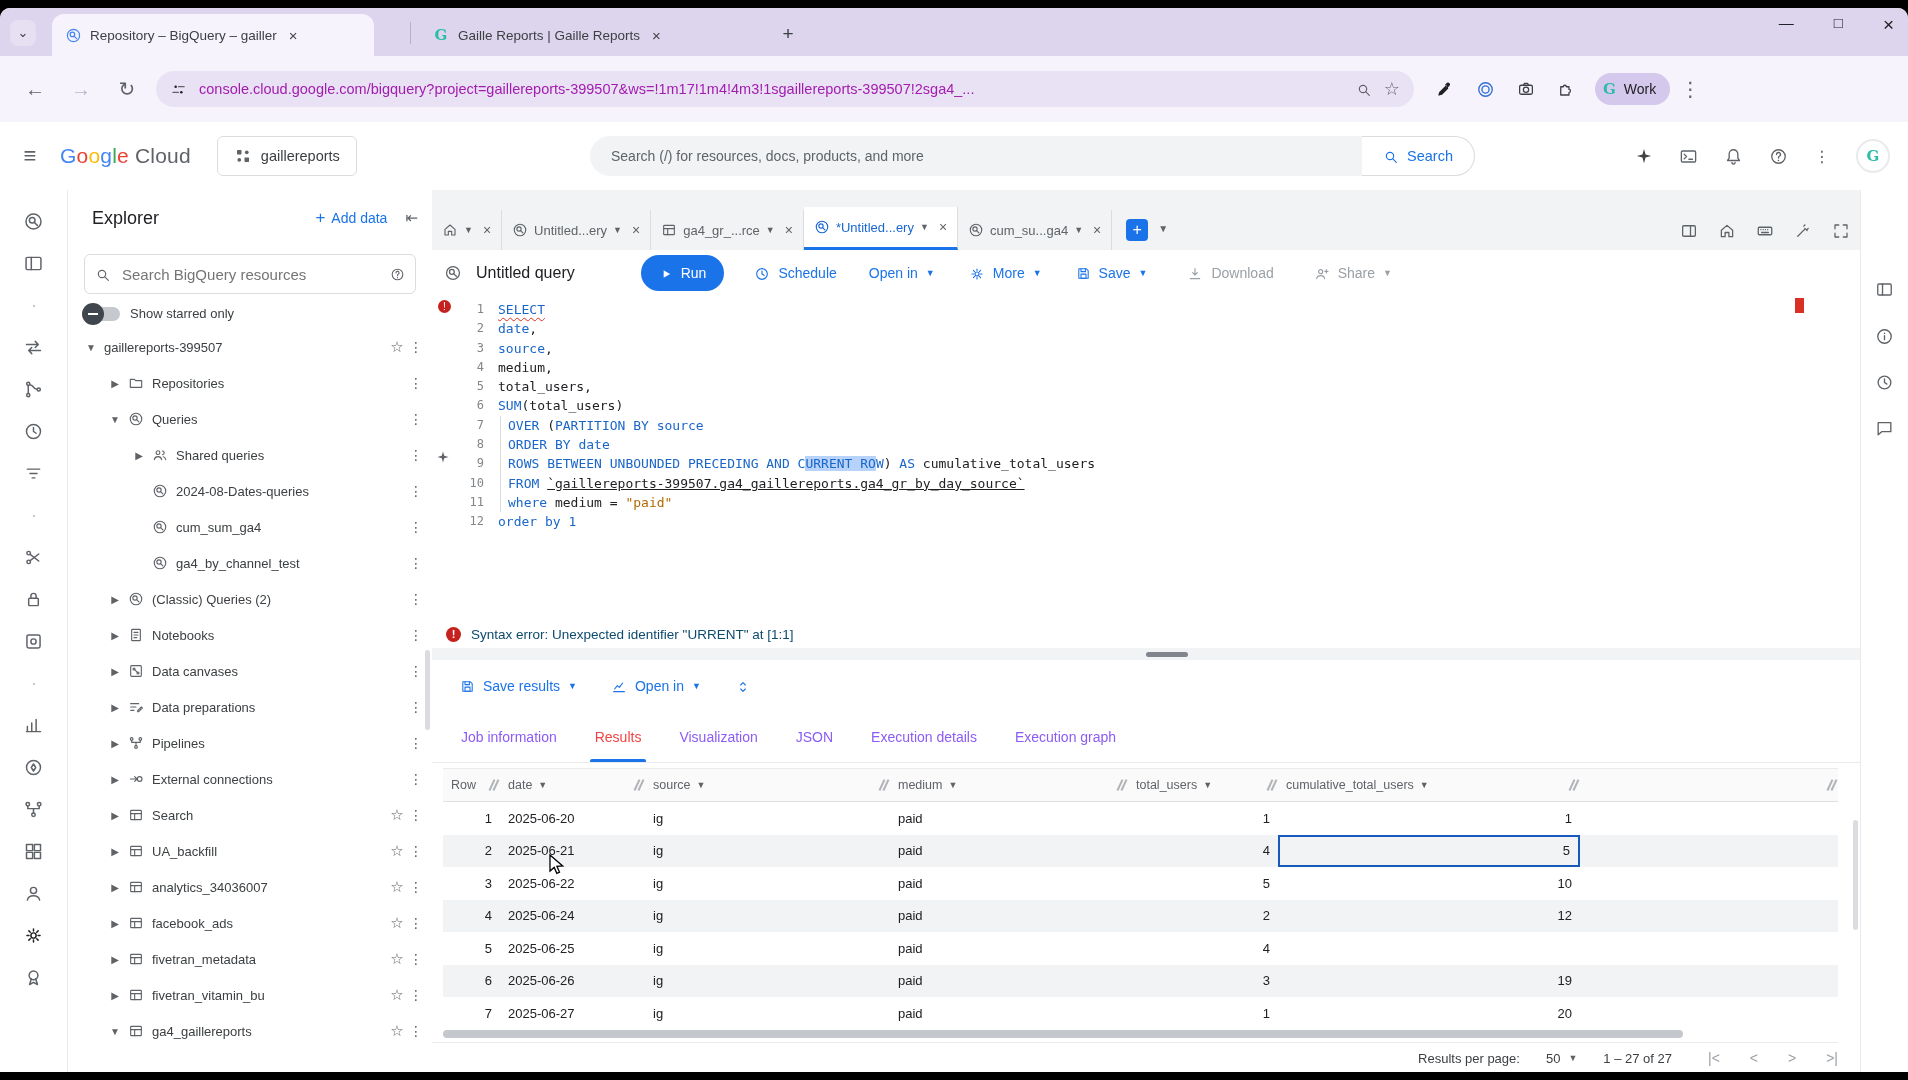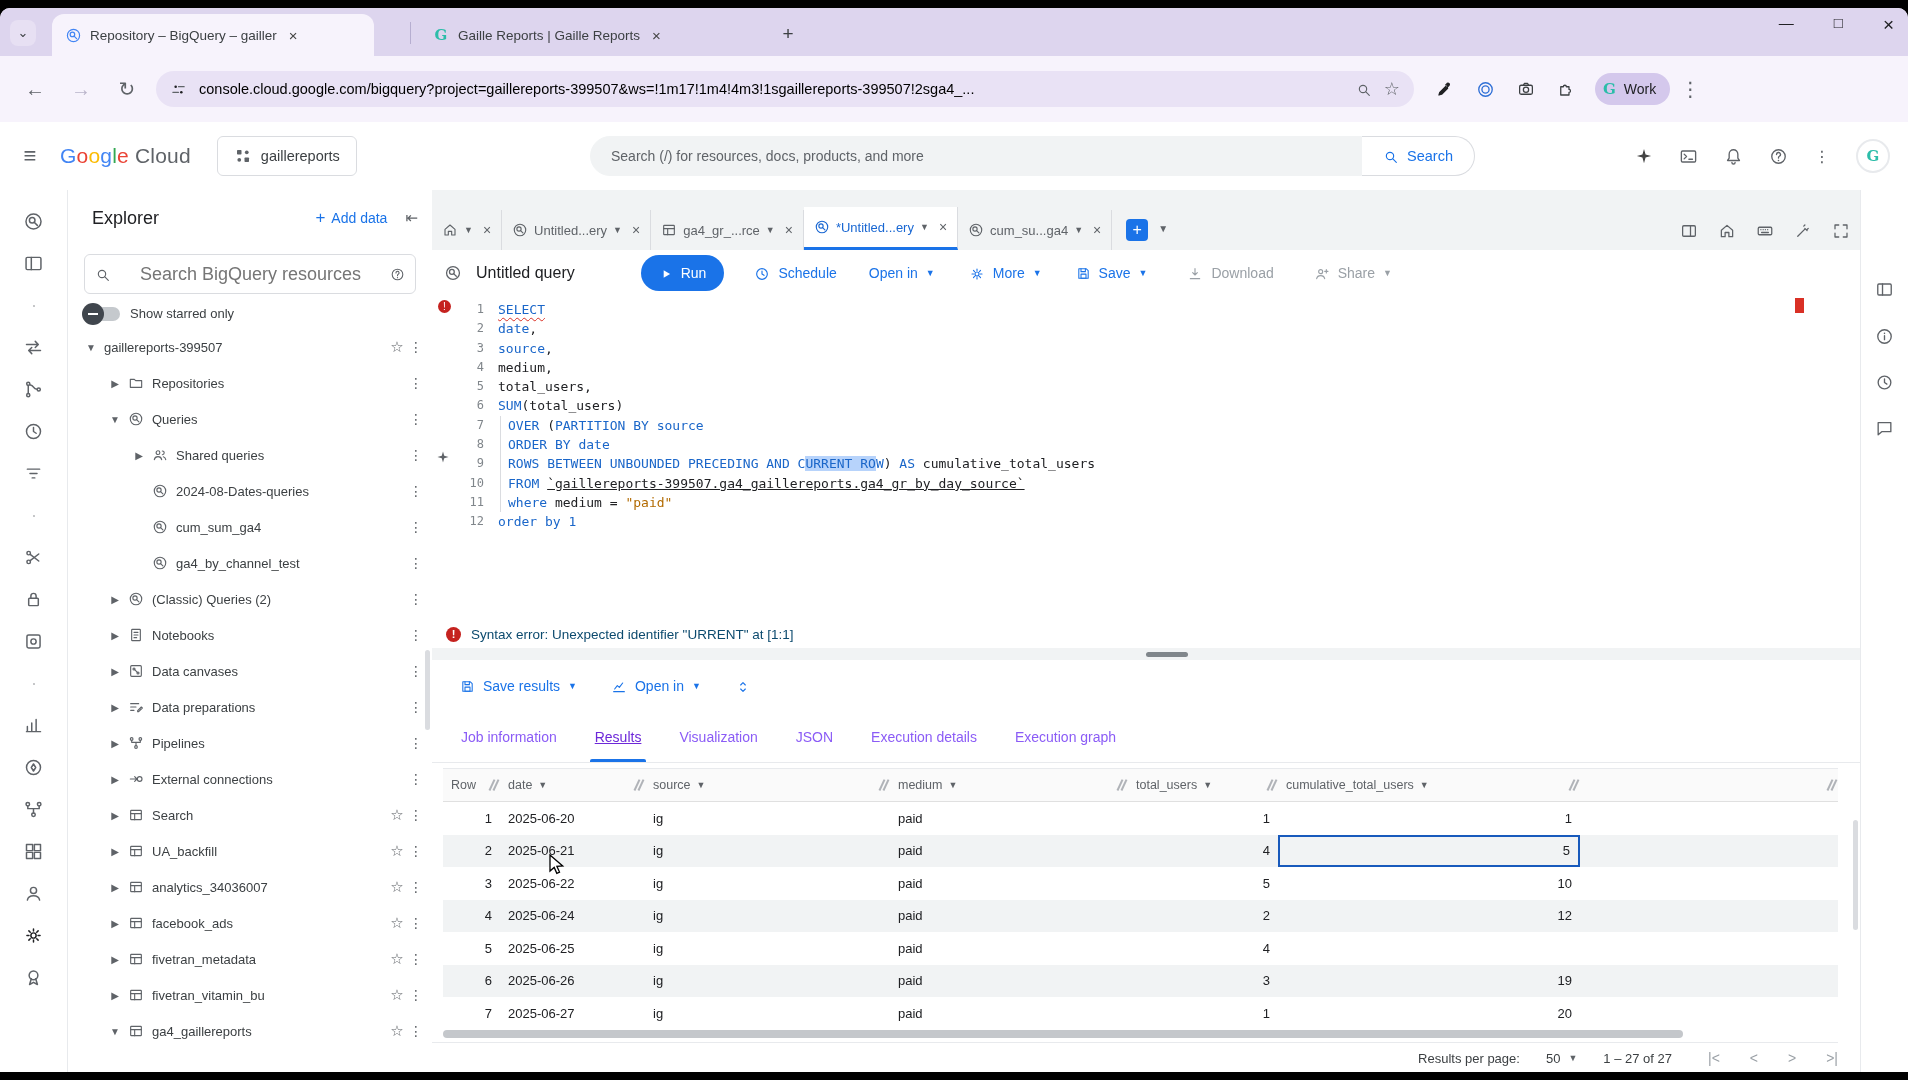--- a/index.html
+++ b/index.html
@@ -25,21 +25,21 @@
   .favic{width:18px;height:18px;display:flex;align-items:center;justify-content:center;}
   .gaillemark{color:#2cbda9;font-weight:bold;font-size:15px;font-family:"DejaVu Serif",serif;}
 
   
   .addrbar{position:absolute;left:0;top:48px;width:100%;height:66px;background:#f7f3fc;
            display:flex;align-items:center;}
   .navic{font-size:20px;color:#5f6368;width:46px;text-align:center;}
   .navic.dis{color:#b9b3c9;}
   .urlpill{position:relative;margin-left:6px;width:1230px;height:36px;background:#e9e2f5;
            border-radius:18px;display:flex;align-items:center;padding:0 14px;gap:12px;}
-  .urltext{font-size:14.5px;color:#000000;white-space:nowrap;overflow:hidden;flex:1;}
+  .urltext{font-size:14.5px;color:#a21caf;white-space:nowrap;overflow:hidden;flex:1;}
   .extrow{display:flex;align-items:center;gap:22px;margin-left:22px;color:#202124;}
   .profilechip{display:flex;align-items:center;gap:8px;background:#d4c8ec;border-radius:16px;
                height:32px;padding:0 14px 0 8px;font-size:14px;color:#202124;margin-left:20px;}
 
   
   .gcph{position:absolute;left:0;top:114px;width:100%;height:68px;background:#fff;
         border-bottom:1px solid #dadce0;display:flex;align-items:center;}
   .burger{font-size:22px;color:#5f6368;width:60px;text-align:center;}
   .gcplogo{font-size:21px;letter-spacing:.2px;}
   .gcplogo .cloud{color:#5f6368;margin-left:6px;}
@@ -66,22 +66,22 @@
 
   
   .explorer{position:absolute;left:68px;top:0;width:364px;height:100%;border-right:1px solid #e0e0e0;
             background:#fff;overflow:hidden;}
   .exphead{display:flex;align-items:center;height:56px;padding:0 14px 0 24px;}
   .exptitle{font-size:18px;color:#202124;flex:1;}
   .adddata{color:#1a73e8;font-size:14px;display:flex;align-items:center;gap:6px;margin-right:18px;}
   .collapseic{color:#5f6368;font-size:15px;}
   .expsearch{margin:8px 16px 0 16px;height:38px;border:1px solid #dadce0;border-radius:6px;
              display:flex;align-items:center;padding:0 10px;gap:9px;color:#5f6368;}
-  .expsearch input{border:none;outline:none;flex:1;font-size:18px;color:#b91c1c;background:transparent;
-                   font-family:inherit;text-align:center;}
+  .expsearch input{border:none;outline:none;flex:1;font-size:15px;color:#b91c1c;background:transparent;
+                   font-family:inherit;}
   .starredrow{display:flex;align-items:center;gap:10px;margin:12px 16px 6px 16px;font-size:13px;color:#3c4043;}
   .toggle{position:relative;width:36px;height:14px;background:#c5c9cd;border-radius:8px;}
   .toggle .knob{position:absolute;left:-2px;top:-4px;width:22px;height:22px;border-radius:50%;
                 background:#40464d;display:flex;align-items:center;justify-content:center;}
   .toggle .knob:after{content:"";width:10px;height:2px;background:#fff;}
   .tree{margin-top:8px;}
   .trow{display:flex;align-items:center;height:36px;font-size:13px;color:#3c4043;padding-right:8px;}
   .trow .arrow{width:18px;text-align:center;color:#5f6368;font-size:10px;flex:none;}
   .trow .ticon{width:24px;color:#5f6368;flex:none;display:flex;justify-content:center;}
   .trow .tlabel{flex:1;overflow:hidden;white-space:nowrap;text-overflow:ellipsis;padding-left:4px;}
@@ -141,21 +141,21 @@
   .handle{position:absolute;left:50%;top:4px;width:42px;height:5px;border-radius:3px;background:#80868b;}
 
   
   .results{position:absolute;left:0;top:470px;width:100%;height:412px;background:#fff;}
   .reshead{display:flex;align-items:center;height:52px;padding:0 22px 0 28px;}
   .restitle{font-size:19px;color:#202124;flex:1;}
   .resbtns{display:flex;align-items:center;gap:34px;color:#1a73e8;font-size:14px;}
   .restabs{display:flex;align-items:center;height:50px;border-bottom:1px solid #e8eaed;padding-left:10px;}
   .rtab{padding:0 19px;font-size:14px;color:#8b5cf6;height:100%;display:flex;align-items:center;
         position:relative;}
-  .rtab.active{color:#6d28d9;text-decoration:underline;}
+  .rtab.active{color:#ef4444;}
   .rtab.active:after{content:"";position:absolute;left:14px;right:14px;bottom:0;height:3px;
                      background:#1a73e8;border-radius:2px 2px 0 0;}
   .grid{position:absolute;left:11px;top:108px;right:22px;}
   .ghead{display:flex;height:32px;background:#fafafa;border-bottom:1px solid #e0e0e0;
          border-top:1px solid #e8eaed;font-size:12.5px;color:#5f6368;}
   .gh{display:flex;align-items:center;position:relative;padding-left:8px;box-sizing:border-box;gap:6px;}
   .gh .caret{font-size:9px;color:#5f6368;}
   .rsz{position:absolute;right:1px;top:9px;width:10px;height:14px;}
   .rsz i{position:absolute;top:1px;width:1.5px;height:12px;background:#b0b3b8;transform:rotate(25deg);display:block;}
   .rsz i:first-child{left:2px;} .rsz i:last-child{left:6px;}

